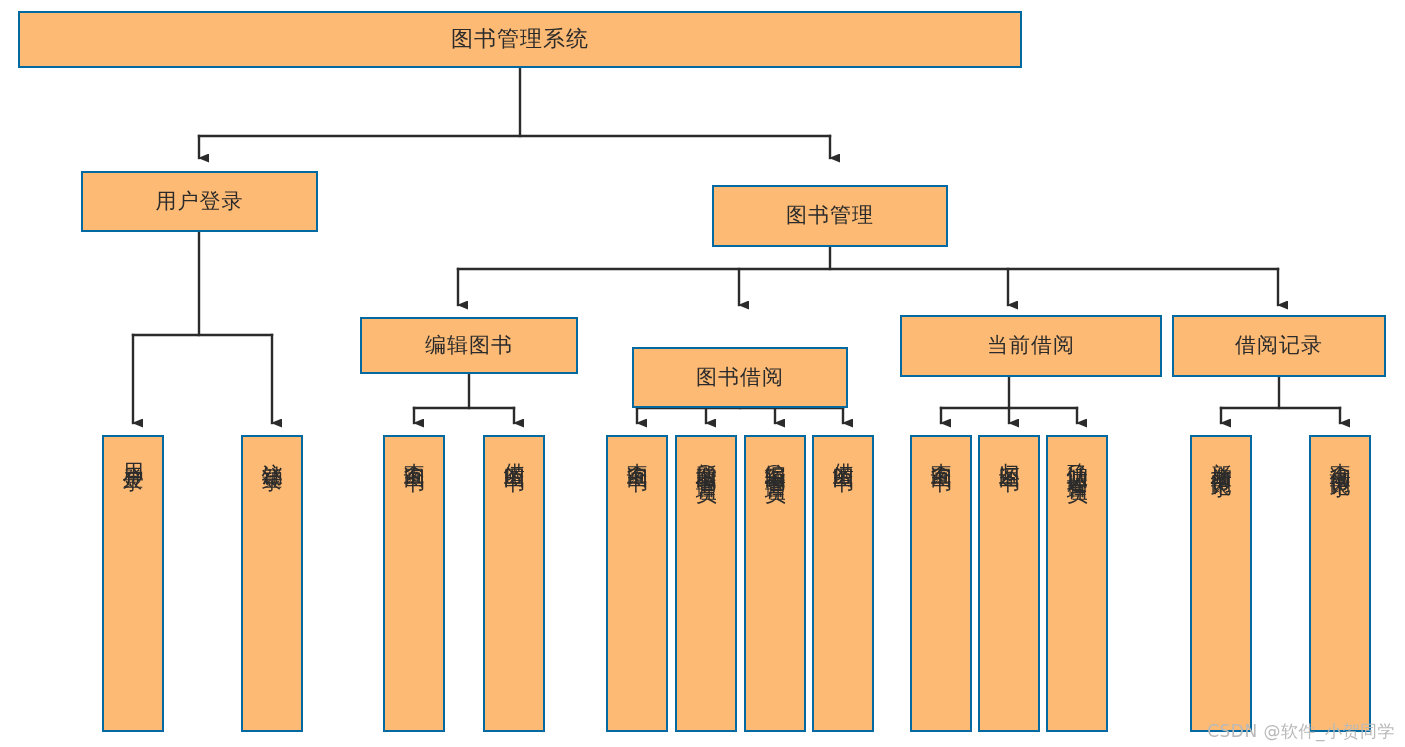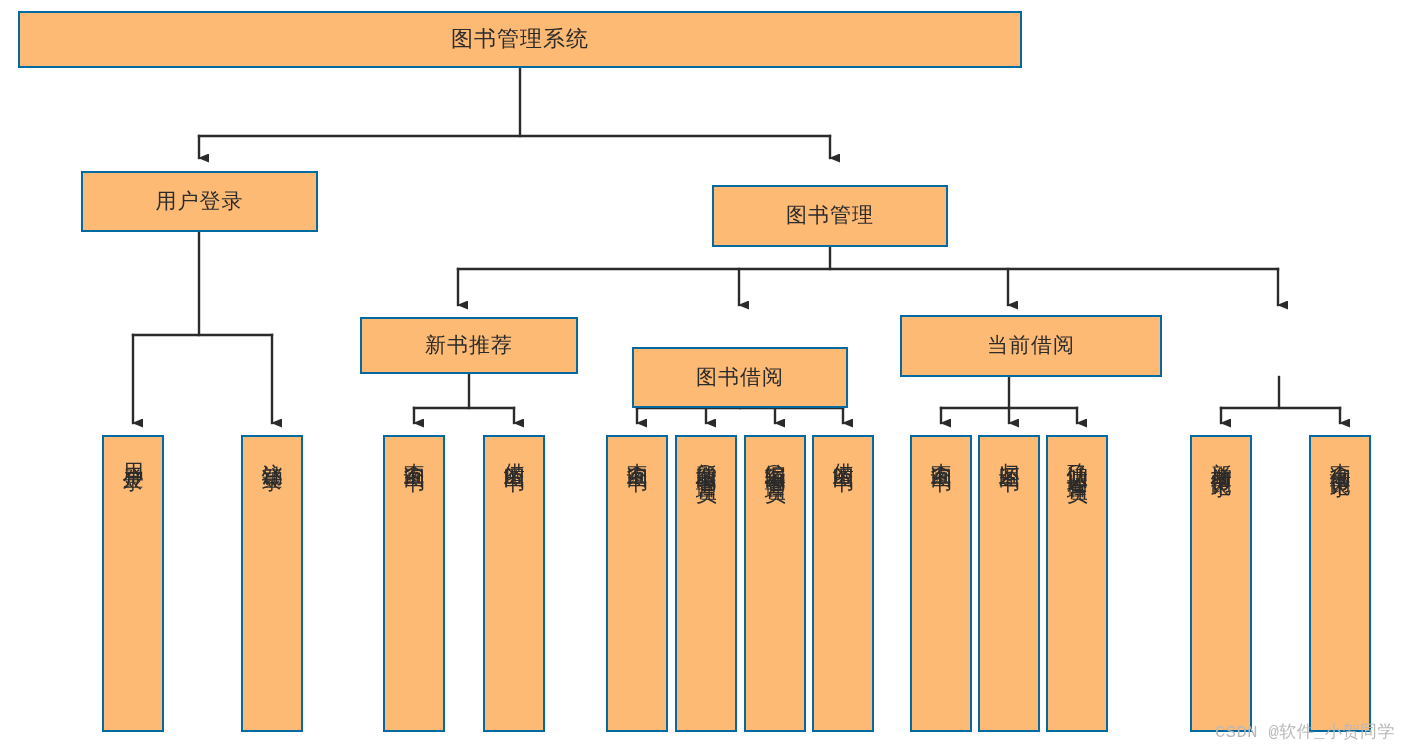--- a/index.html
+++ b/index.html
@@ -54,21 +54,20 @@
   
   #watermark{
     position:absolute;
     right:10px;
     bottom:4px;
     font-size:17px;
     color:#b9b9b9;
     letter-spacing:0.5px;
     white-space:nowrap;
     pointer-events:none;
-    font-family:Liberation Mono, monospace;
   }
 </style>
 </head>
 <body>
 
 <div id="stage">
 
   <svg id="wires" viewBox="0 0 1405 747" width="1405" height="747" aria-hidden="true">
     <defs>
       <marker id="ah" markerWidth="9" markerHeight="11" refX="4.5" refY="10" orient="auto" markerUnits="userSpaceOnUse">
@@ -125,31 +124,34 @@
 
   <div class="node h-node" style="left:81px;top:171px;width:237px;height:61px;">
     <span class="lbl">用户登录</span>
   </div>
 
   <div class="node h-node" style="left:712px;top:170px;width:236px;height:62px;margin-top:15px;">
     <span class="lbl">图书管理</span>
   </div>
 
   <div class="node h-node" style="left:360px;top:317px;width:218px;height:57px;">
-    <span class="lbl">新书推荐</span>
+    <span class="lbl">编辑图书</span>
   </div>
 
   <div class="node h-node" style="left:632px;top:315px;width:216px;height:61px;margin-top:32px;">
     <span class="lbl">图书借阅</span>
   </div>
 
   <div class="node h-node" style="left:900px;top:315px;width:262px;height:62px;">
     <span class="lbl">当前借阅</span>
   </div>
 
+  <div class="node h-node" style="left:1172px;top:315px;width:214px;height:62px;">
+    <span class="lbl">借阅记录</span>
+  </div>
 
   <div class="node v-node" style="left:102px;top:435px;width:62px;height:297px;">
     <span class="lbl">用户登录</span>
   </div>
 
   <div class="node v-node" style="left:241px;top:435px;width:62px;height:297px;">
     <span class="lbl">注销登录</span>
   </div>
 
   <div class="node v-node" style="left:383px;top:435px;width:62px;height:297px;">

